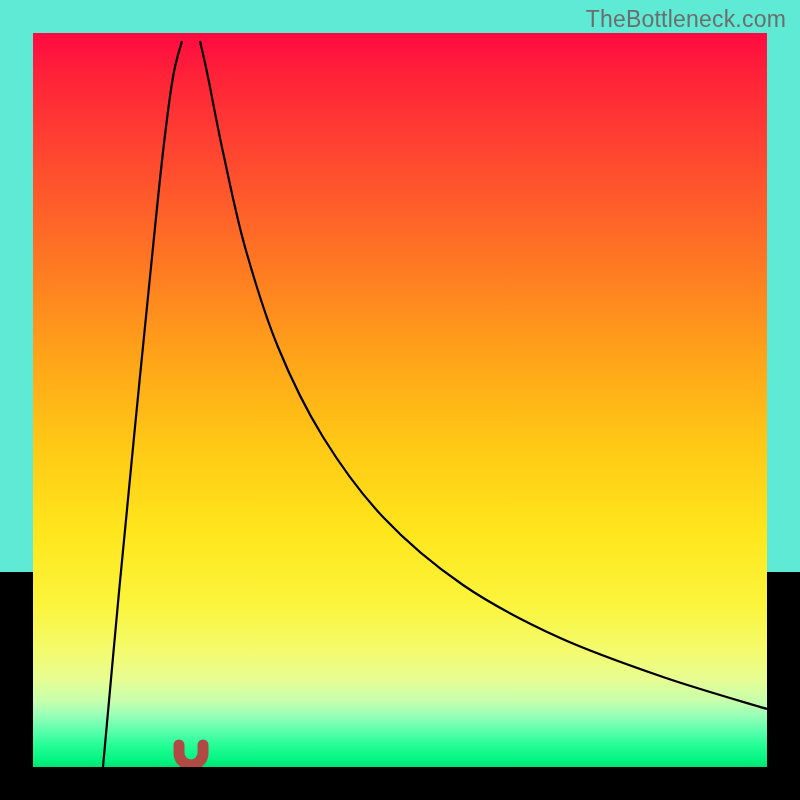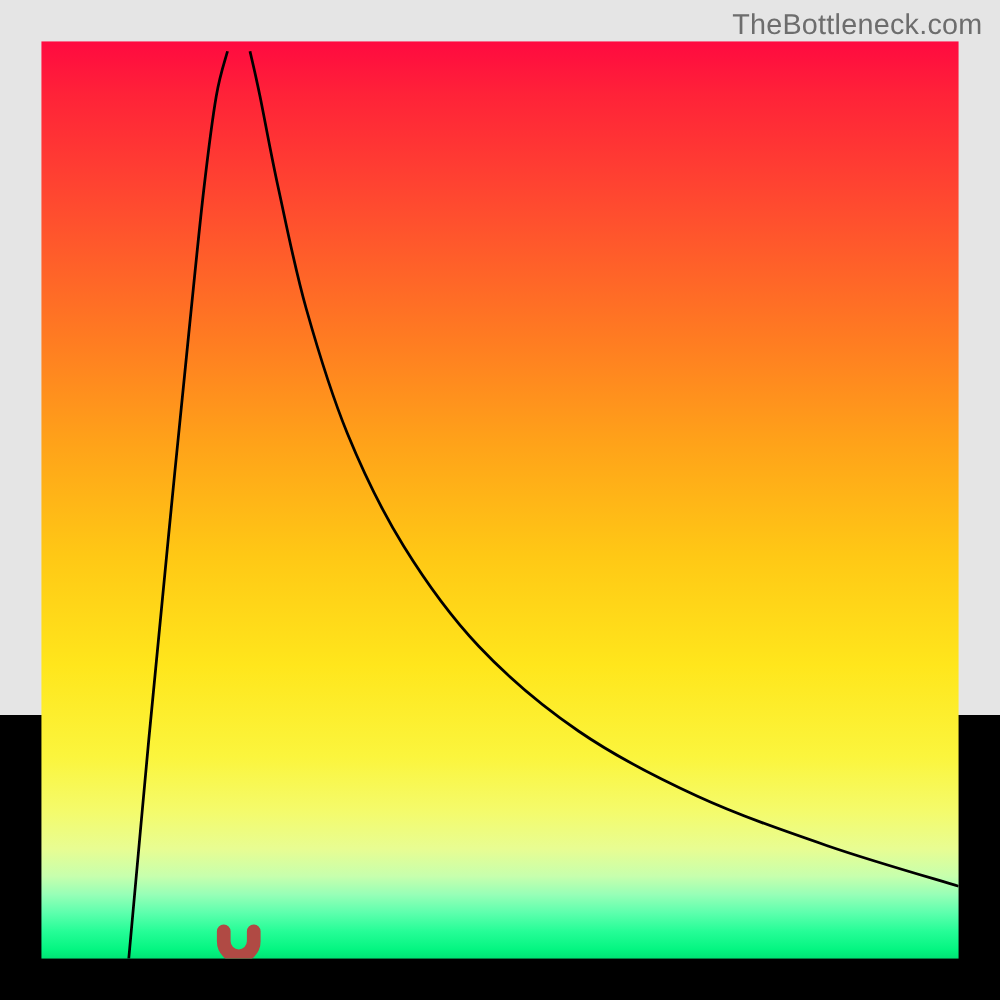--- a/index.html
+++ b/index.html
@@ -10,21 +10,21 @@
     background: #000;
     overflow: hidden;
     font-family: Arial, Helvetica, sans-serif;
   }
   .frame {
     position: absolute;
     top: 0;
     left: 0;
     width: 800px;
     height: 572px;
-    background: #e5e5e5;
+    background: #5eead4;
   }
   .plot-area {
     position: absolute;
     top: 33px;
     left: 33px;
     width: 734px;
     height: 734px;
     overflow: hidden;
   }
   .gradient {

